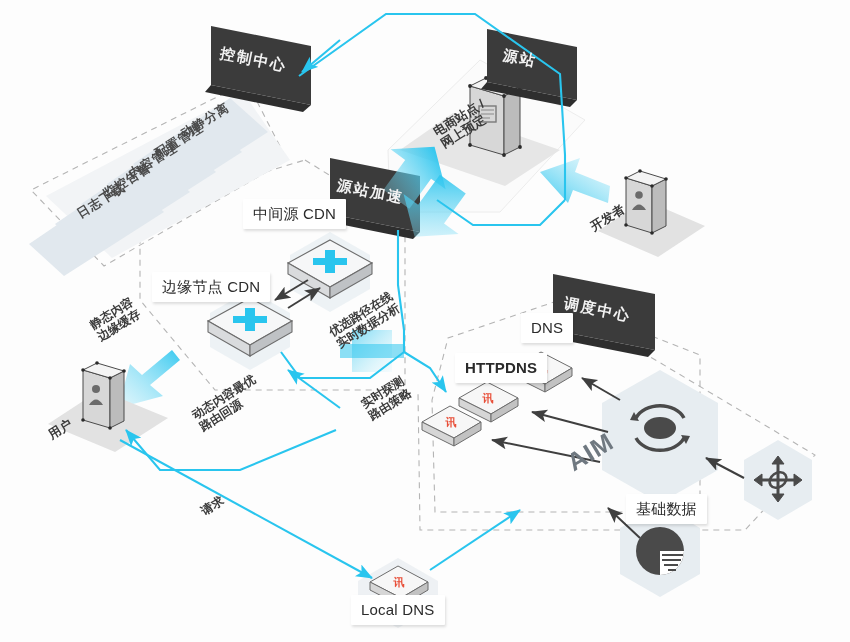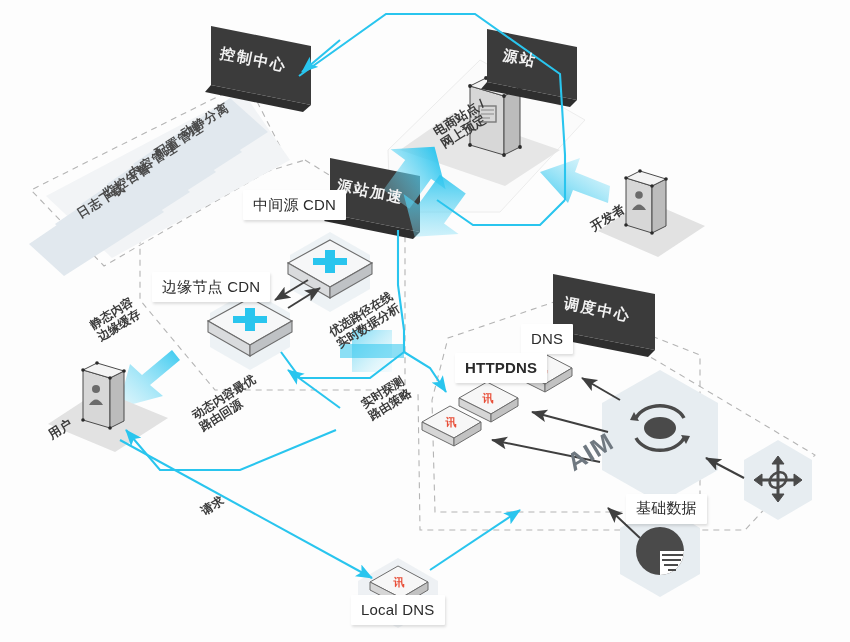--- a/index.html
+++ b/index.html
@@ -352,26 +352,26 @@
   <div class="banner-text" style="left:505px; top:46px; transform: rotate(11.3deg);">源站</div>
   <div class="banner-text" style="left:339px; top:176px; transform: rotate(11.3deg);">源站加速</div>
   <div class="banner-text" style="left:566px; top:294px; transform: rotate(11.3deg);">调度中心</div>
 
   <div class="panel-text" style="left:178px; top:128px; transform: rotate(-32deg);">动静分离</div>
   <div class="panel-text" style="left:152px; top:148px; transform: rotate(-32deg);">配置管理</div>
   <div class="panel-text" style="left:126px; top:168px; transform: rotate(-32deg);">内容管理</div>
   <div class="panel-text" style="left:100px; top:188px; transform: rotate(-32deg);">监控告警</div>
   <div class="panel-text" style="left:74px; top:208px; transform: rotate(-32deg);">日志下载</div>
 
-  <div class="lbl" style="left:243px; top:190px;">中间源 CDN</div>
+  <div class="lbl" style="left:243px; top:199px;">中间源 CDN</div>
   <div class="lbl" style="left:152px; top:272px;">边缘节点 CDN</div>
-  <div class="lbl" style="left:521px; top:324px;">DNS</div>
+  <div class="lbl" style="left:521px; top:313px;">DNS</div>
   <div class="lbl" style="left:455px; top:353px;font-weight:bold;">HTTPDNS</div>
   <div class="lbl" style="left:351px; top:595px;">Local DNS</div>
-  <div class="lbl" style="left:626px; top:494px;font-family:Liberation Serif, serif;">基础数据</div>
+  <div class="lbl" style="left:626px; top:494px;">基础数据</div>
 
   <div class="aim-text" style="left:562px; top:452px; transform: rotate(-31deg);">AIM</div>
 
   <div class="iso-text" style="left:431px; top:127px; transform: rotate(-32deg); font-size:12.5px;">电商站点 /
 网上预定</div>
   <div class="iso-text" style="left:588px; top:222px; transform: rotate(-32deg); font-size:12.5px;">开发者</div>
   <div class="iso-text" style="left:46px; top:430px; transform: rotate(-32deg); font-size:12.5px;">用户</div>
 
   <div class="iso-text" style="left:88px; top:321px; transform: rotate(-32deg);">静态内容
 边缘缓存</div>

